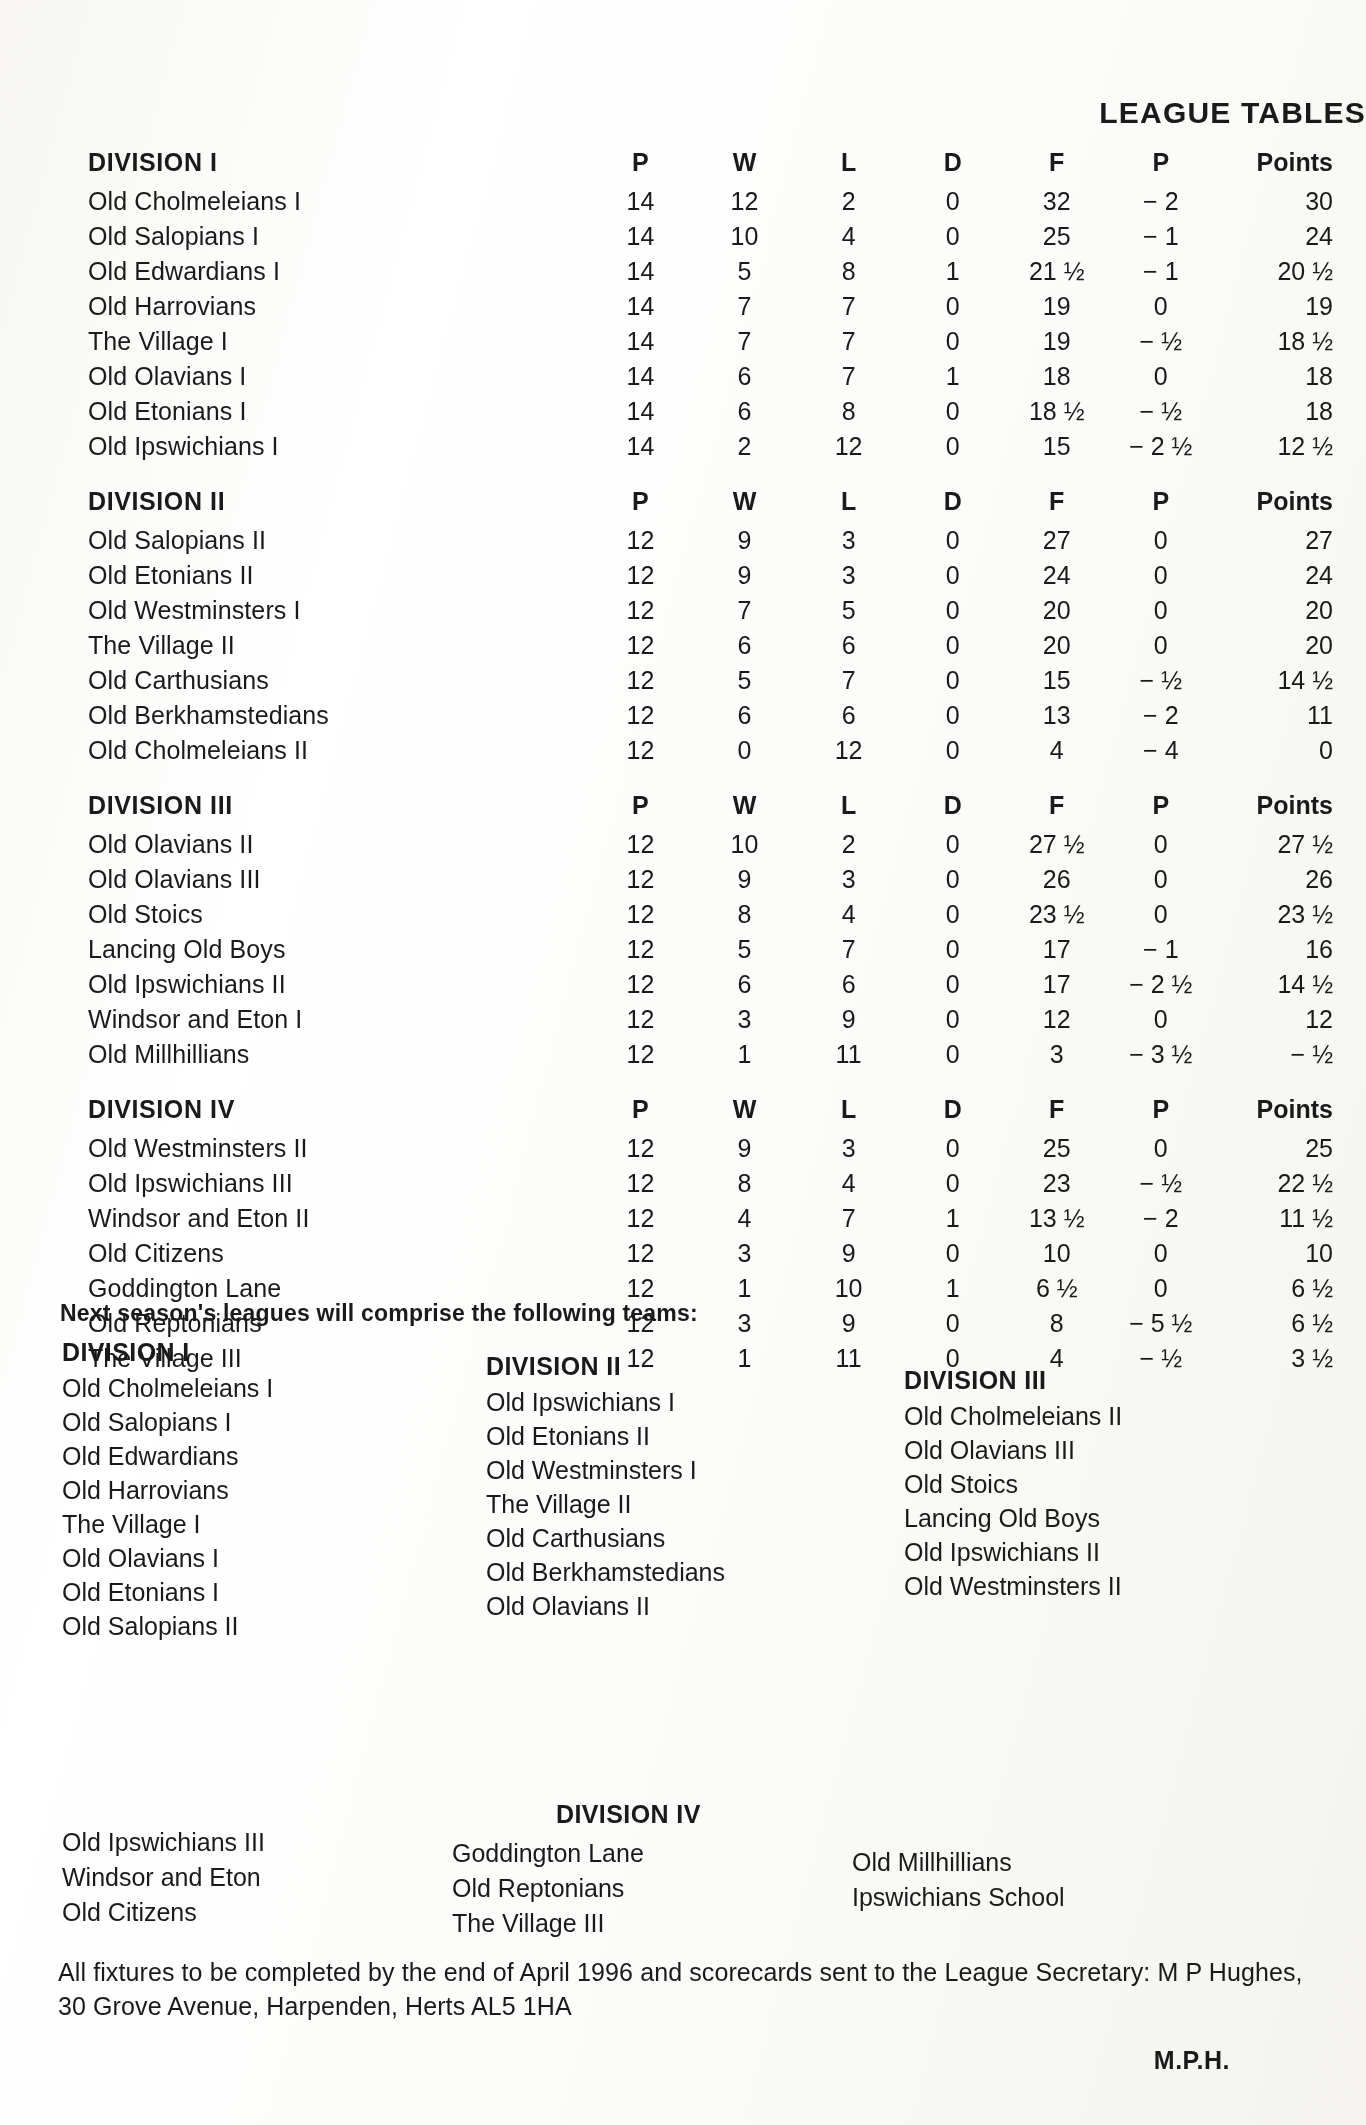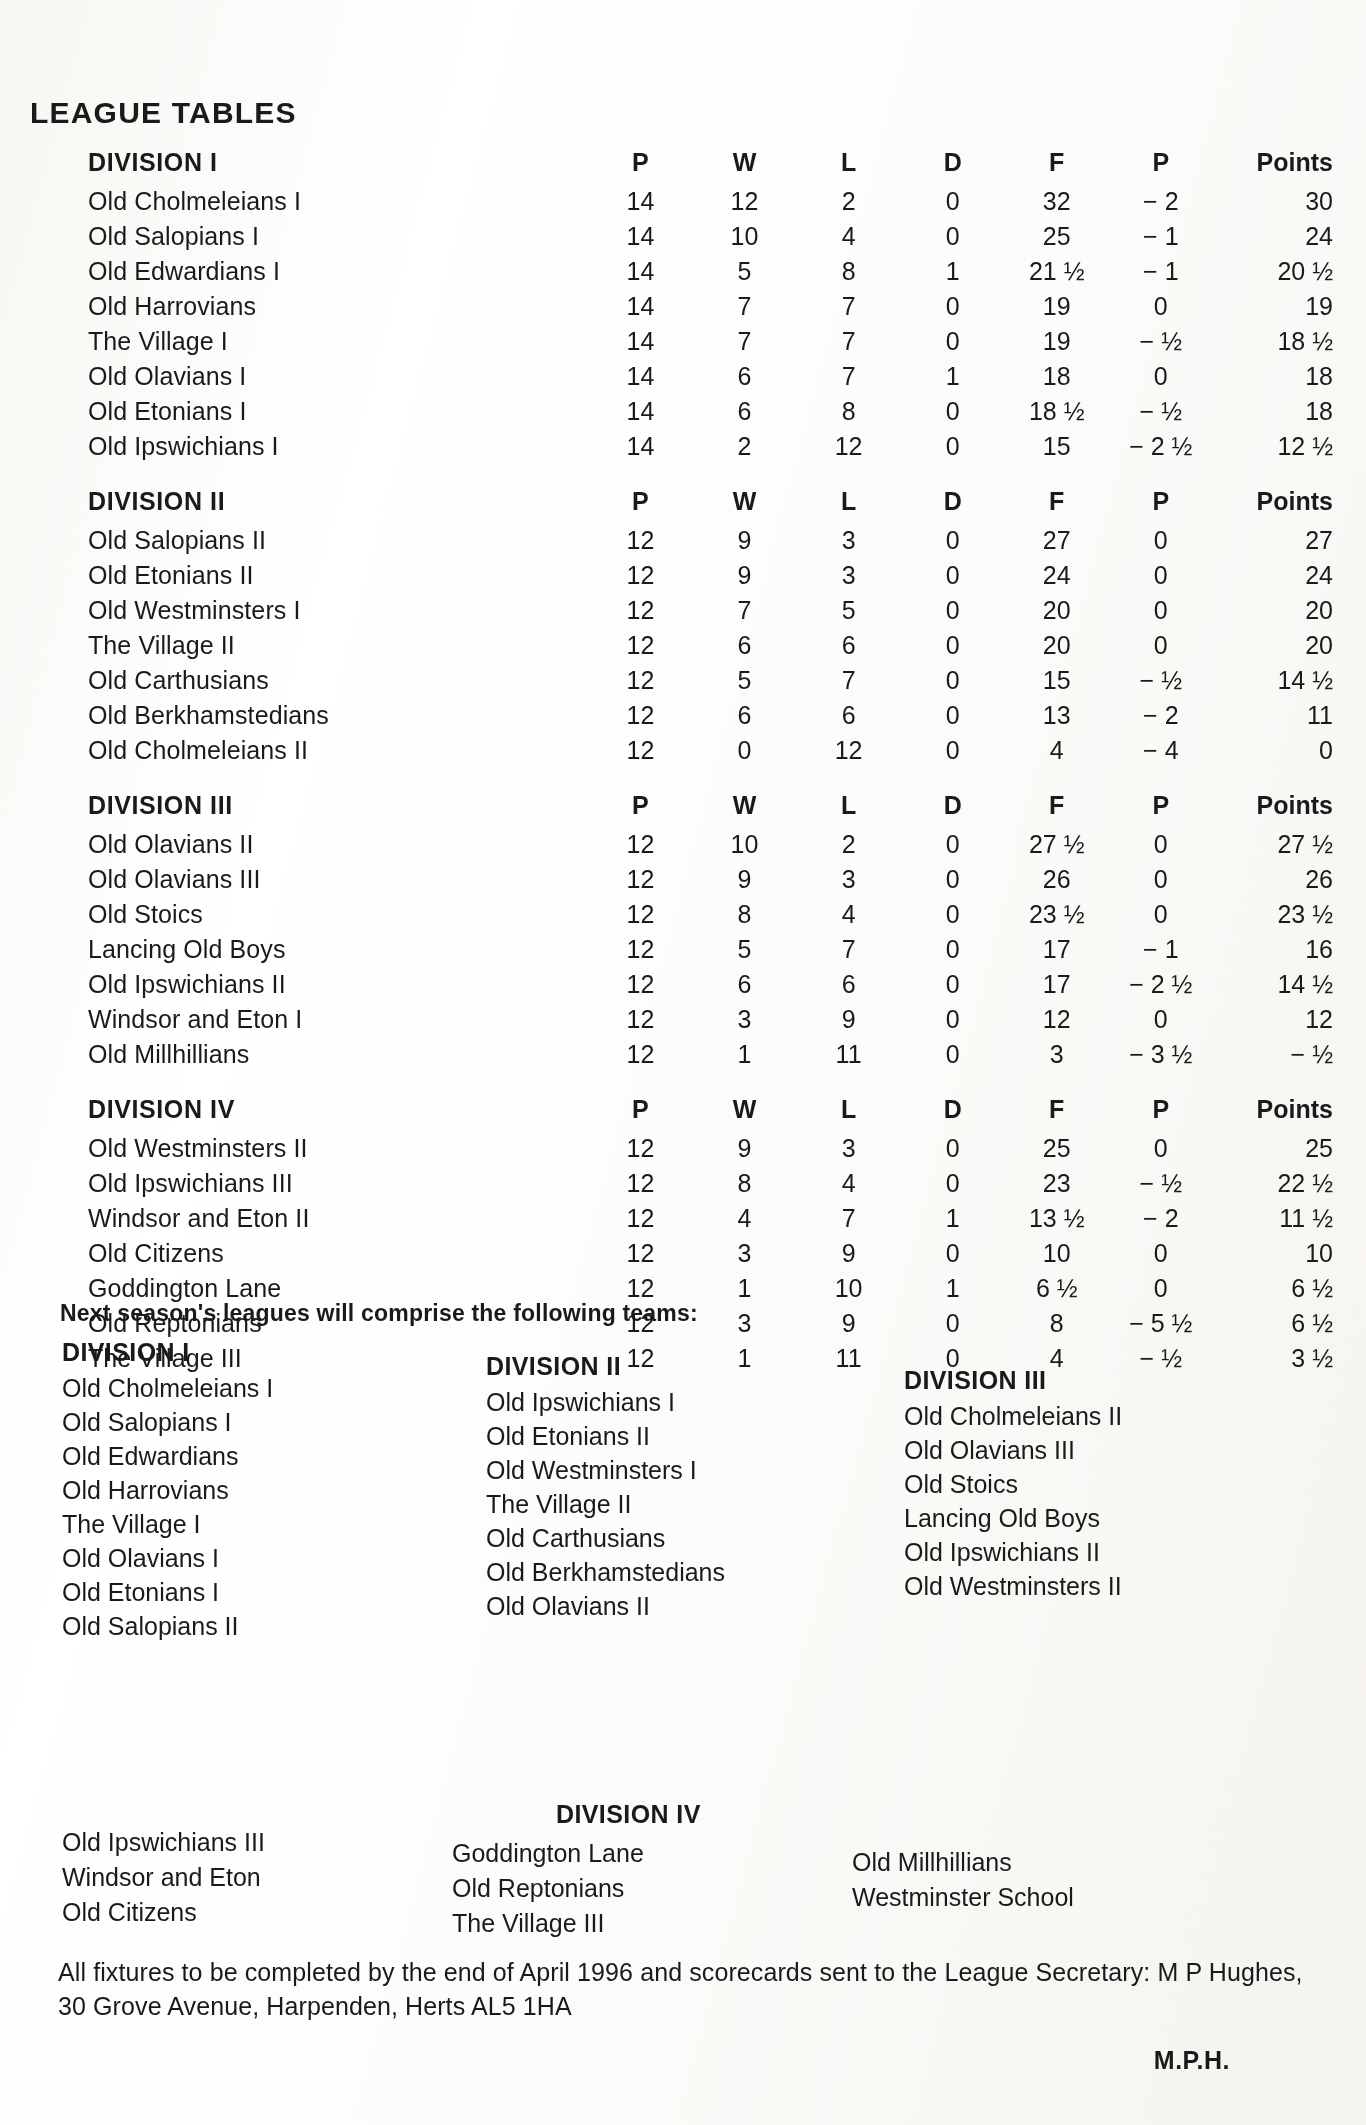--- a/index.html
+++ b/index.html
@@ -25,21 +25,21 @@
   .sheet {
     position: absolute;
     left: 0; top: 0;
     width: 1366px; height: 2125px;
   }
   .doc-title {
     position: absolute;
     top: 96px;
     left: 0;
     width: 1366px;
-    text-align: left;
+    text-align: right;
     font-size: 30px;
     font-weight: bold;
     letter-spacing: 1.2px;
     padding-left: 30px;
     box-sizing: border-box;
   }
 
   
   .tables {
     position: absolute;
@@ -576,20 +576,20 @@
         <div>Windsor and Eton</div>
         <div>Old Citizens</div>
       </div>
     <div class="div4-col" id="div4-col-1">
         <div>Goddington Lane</div>
         <div>Old Reptonians</div>
         <div>The Village III</div>
       </div>
     <div class="div4-col" id="div4-col-2">
         <div>Old Millhillians</div>
-        <div>Westminster School</div>
+        <div>Ipswichians School</div>
       </div>
 
     <div class="footer-note">All fixtures to be completed by the end of April 1996 and scorecards sent to the League Secretary: M P Hughes, 30 Grove Avenue, Harpenden, Herts AL5 1HA</div>
     <div class="signature">M.P.H.</div>
 
   </div>
 </div>
 
 </body></html>

